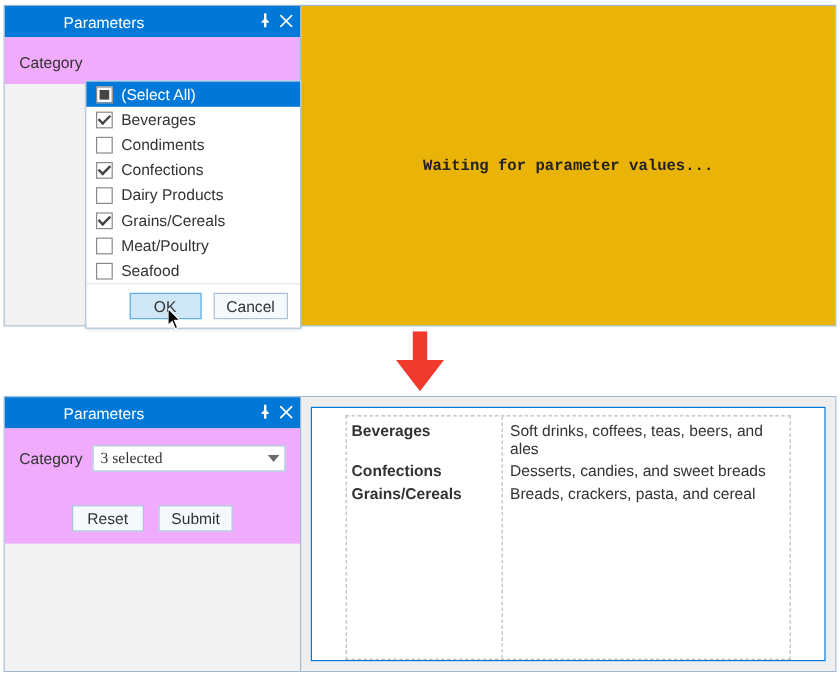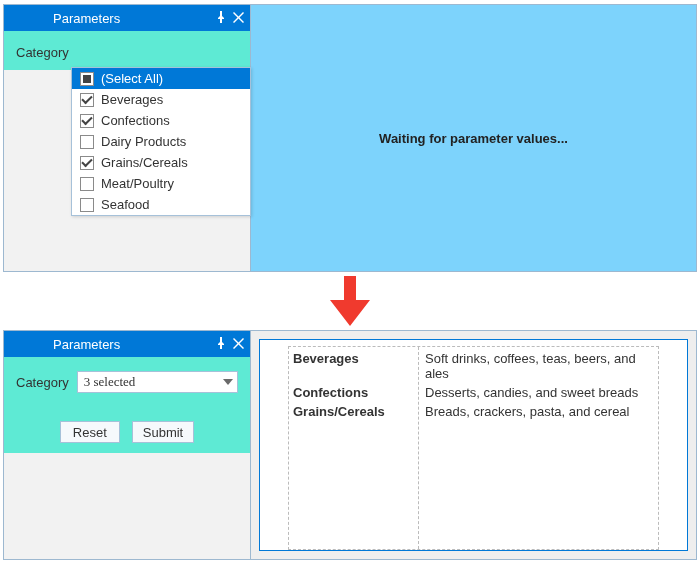--- a/index.html
+++ b/index.html
@@ -35,21 +35,21 @@
     height: 26px;
     display: flex;
     align-items: center;
     padding: 0 6px 0 10px;
     font-size: 13px;
   }
   .panel-title { flex: 1; margin-left: 39px; }
   .panel-icons { display: flex; gap: 6px; }
   .panel-icons svg { fill: #fff; }
   .panel-body {
-    background: #5eead4;
+    background: #f0abfc;
     padding: 14px 12px 10px 12px;
     position: relative;
   }
   .row { display: flex; align-items: center; gap: 8px; }
   .label { color: #333; font-size: 13px; }
   .combo {
     flex: 1;
     height: 22px;
     background: #fff;
     border: 1px solid #a6c1d9;
@@ -66,22 +66,23 @@
     display: flex; align-items: center; justify-content: center;
   }
   .combo-btn svg { fill: #fff; }
   .combo-chevron {
     width: 18px; height: 100%;
     display: flex; align-items: center; justify-content: center;
   }
   .combo-chevron svg { fill: #6a6a6a; }
   .content {
     flex: 1;
-    background: #7dd3fc;
-    position: relative;
+    background: #eab308;
+    position: relative;
+    font-family: Liberation Mono, monospace;
   }
   .waiting {
     position: absolute;
     top: 0; left: 0; right: 0; bottom: 0;
     display: flex; align-items: center; justify-content: center;
     font-weight: bold;
     font-size: 13px;
     color: #222;
   }
   
@@ -238,38 +239,49 @@
   <div class="dropdown">
     <div class="dd-item selected">
       <span class="cb indet"></span>
       <span>(Select All)</span>
     </div>
     <div class="dd-item">
       <span class="cb checked"></span>
       <span>Beverages</span>
     </div>
     <div class="dd-item">
+      <span class="cb"></span>
+      <span>Condiments</span>
+    </div>
+    <div class="dd-item">
       <span class="cb checked"></span>
       <span>Confections</span>
     </div>
     <div class="dd-item">
       <span class="cb"></span>
       <span>Dairy Products</span>
     </div>
     <div class="dd-item">
       <span class="cb checked"></span>
       <span>Grains/Cereals</span>
     </div>
     <div class="dd-item">
       <span class="cb"></span>
       <span>Meat/Poultry</span>
     </div>
     <div class="dd-item">
       <span class="cb"></span>
       <span>Seafood</span>
+    </div>
+    <div class="dd-buttons">
+      <div class="btn active">OK</div>
+      <div class="btn">Cancel</div>
+      <svg class="cursor" style="left:68px; top:20px;" width="14" height="18" viewBox="0 0 14 18">
+        <path d="M0 0 L0 14 L3.5 11 L6 17 L8 16 L5.5 10 L10 10 Z" fill="#000" stroke="#fff" stroke-width="1"></path>
+      </svg>
     </div>
   </div>
 </div>
 
 <div class="big-arrow">
   <svg width="40" height="50" viewBox="0 0 40 50">
     <path d="M14 0 H26 V24 H40 L20 50 L0 24 H14 Z" fill="#f03a2e"></path>
   </svg>
 </div>
 

